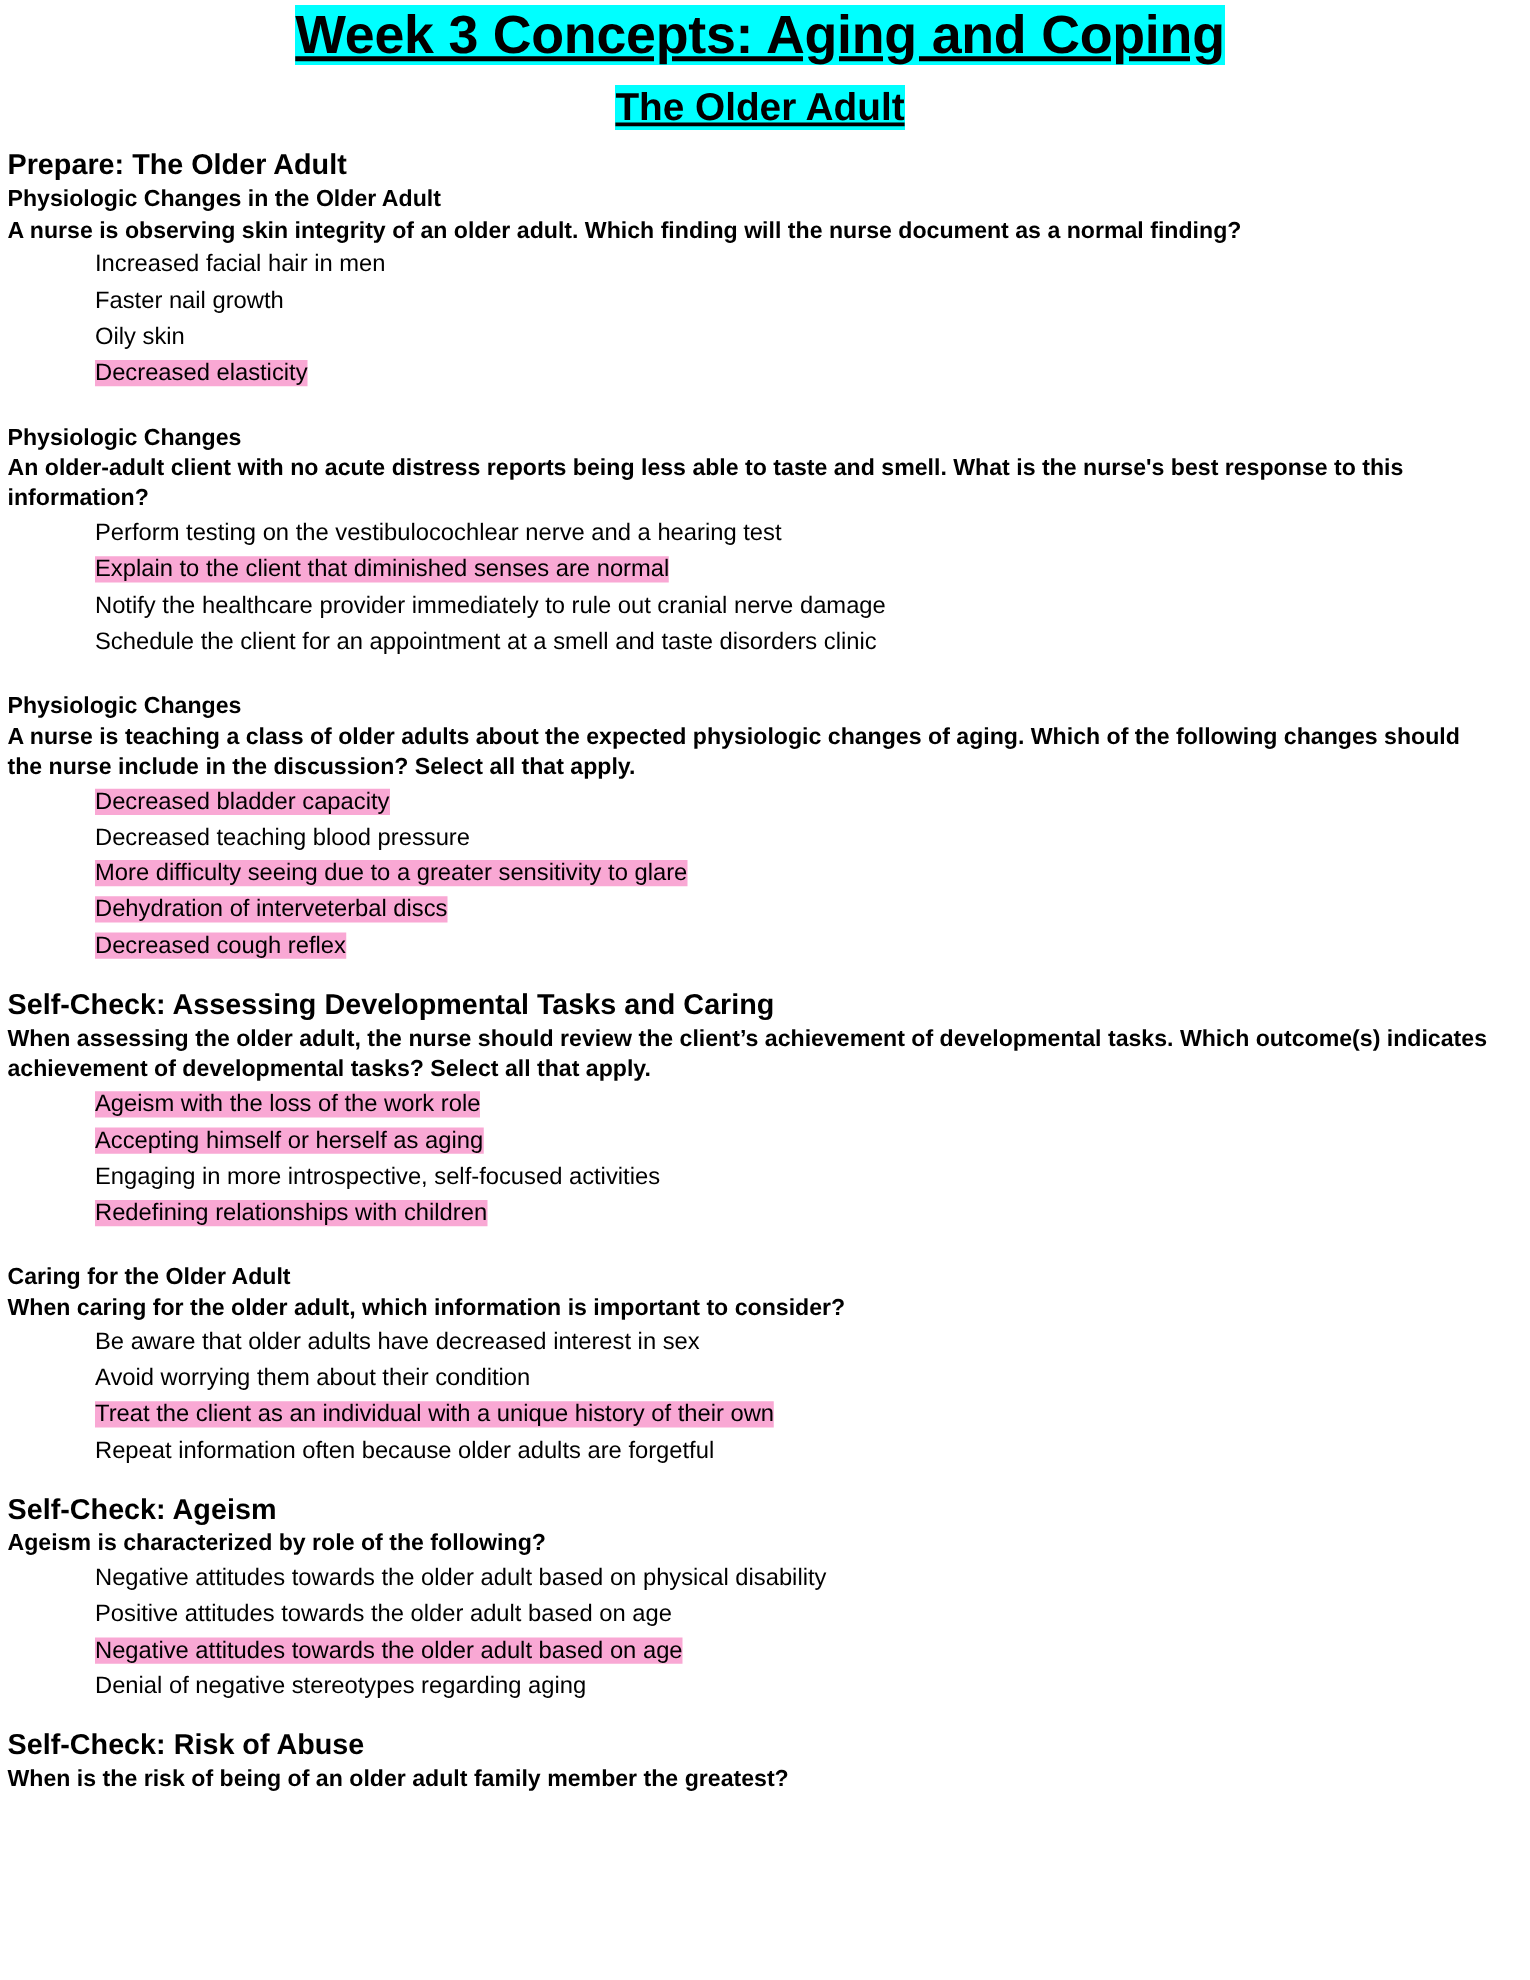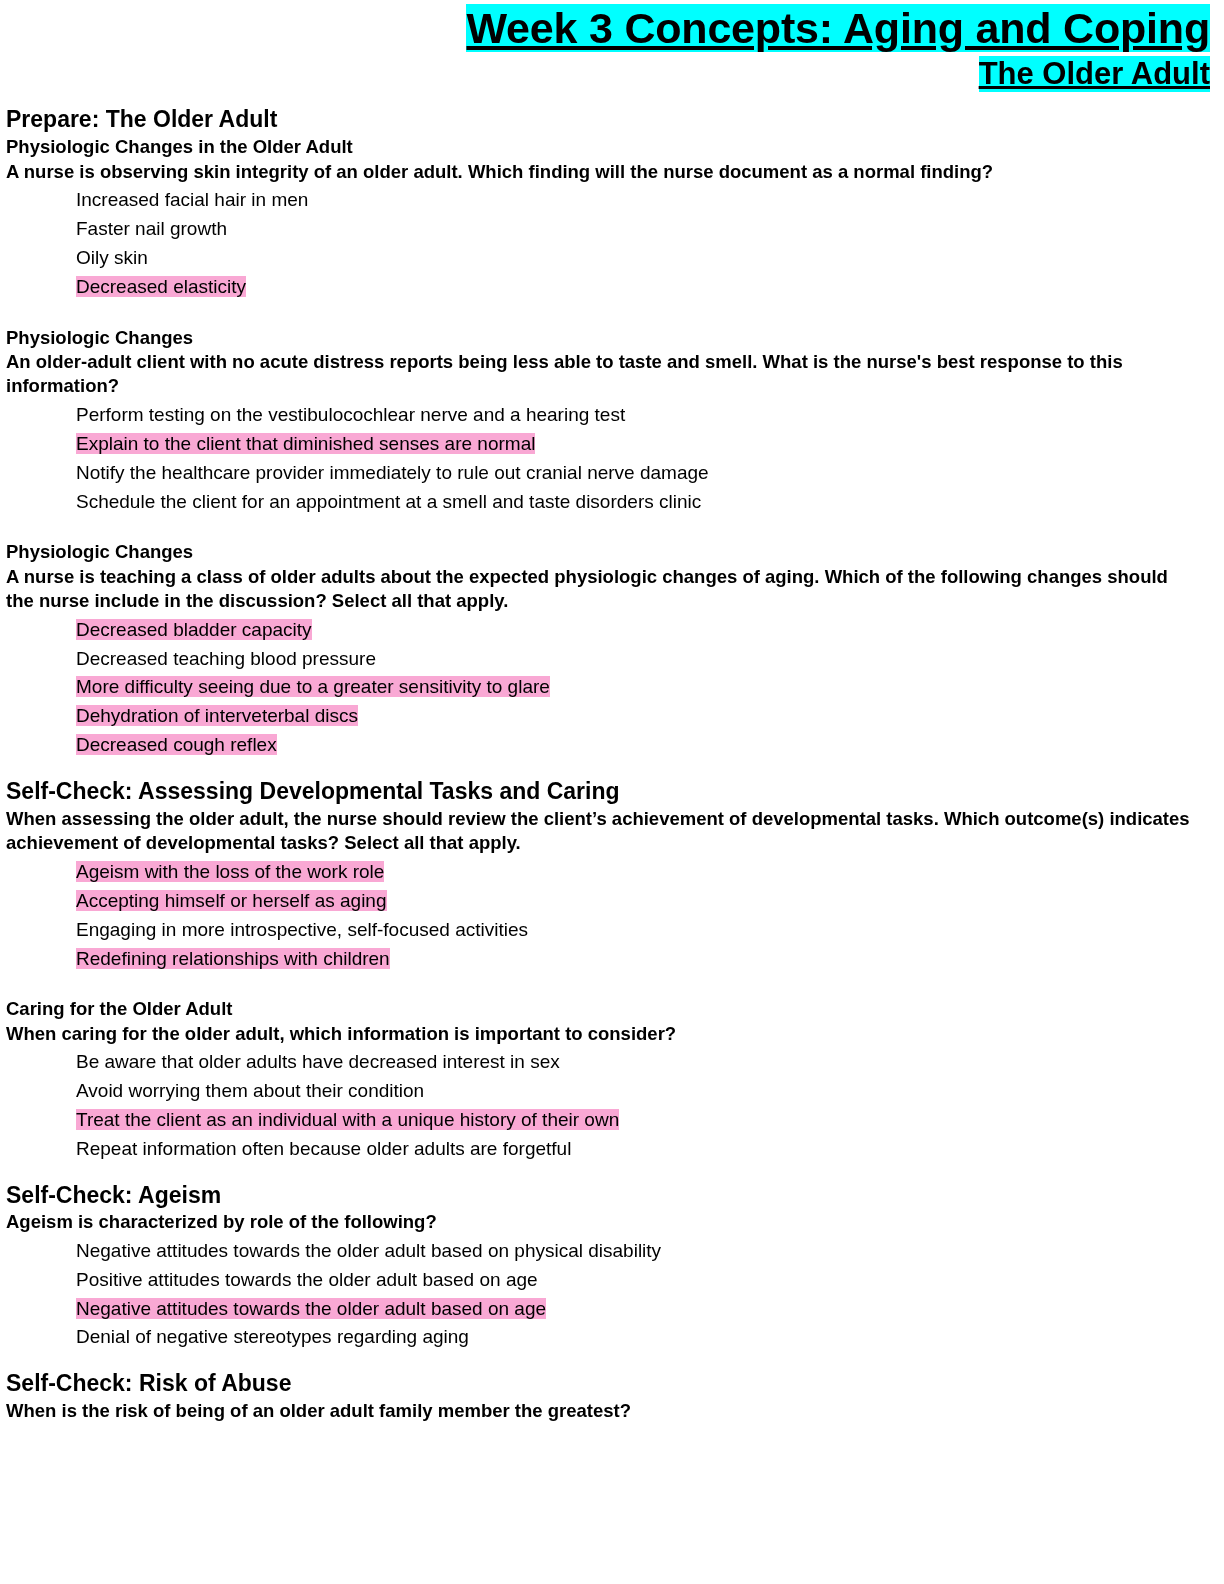--- a/index.html
+++ b/index.html
@@ -12,39 +12,39 @@
     min-height: 1584px;
     font-family: "Liberation Sans", sans-serif;
     color: #000000;
   }
   .page {
     width: 1224px;
     box-sizing: border-box;
     padding: 4px 14px 10px 6px;
   }
   .title-wrap {
-    text-align: right;
+    text-align: center;
   }
   .doc-title {
     display: inline-block;
     font-size: 43px;
     font-weight: bold;
     line-height: 1.12;
     text-decoration: underline;
     background: #00ffff;
     letter-spacing: -0.2px;
   }
   .doc-subtitle {
     display: inline-block;
     font-size: 31px;
     font-weight: bold;
     line-height: 1.15;
     text-decoration: underline;
     background: #00ffff;
-    margin-top: 4px;
+    margin-top: 16px;
   }
   .section-heading {
     font-size: 23px;
     font-weight: bold;
     margin-top: 18px;
     margin-bottom: 1px;
     line-height: 1.2;
   }
   .section-heading.first {
     margin-top: 14px;

